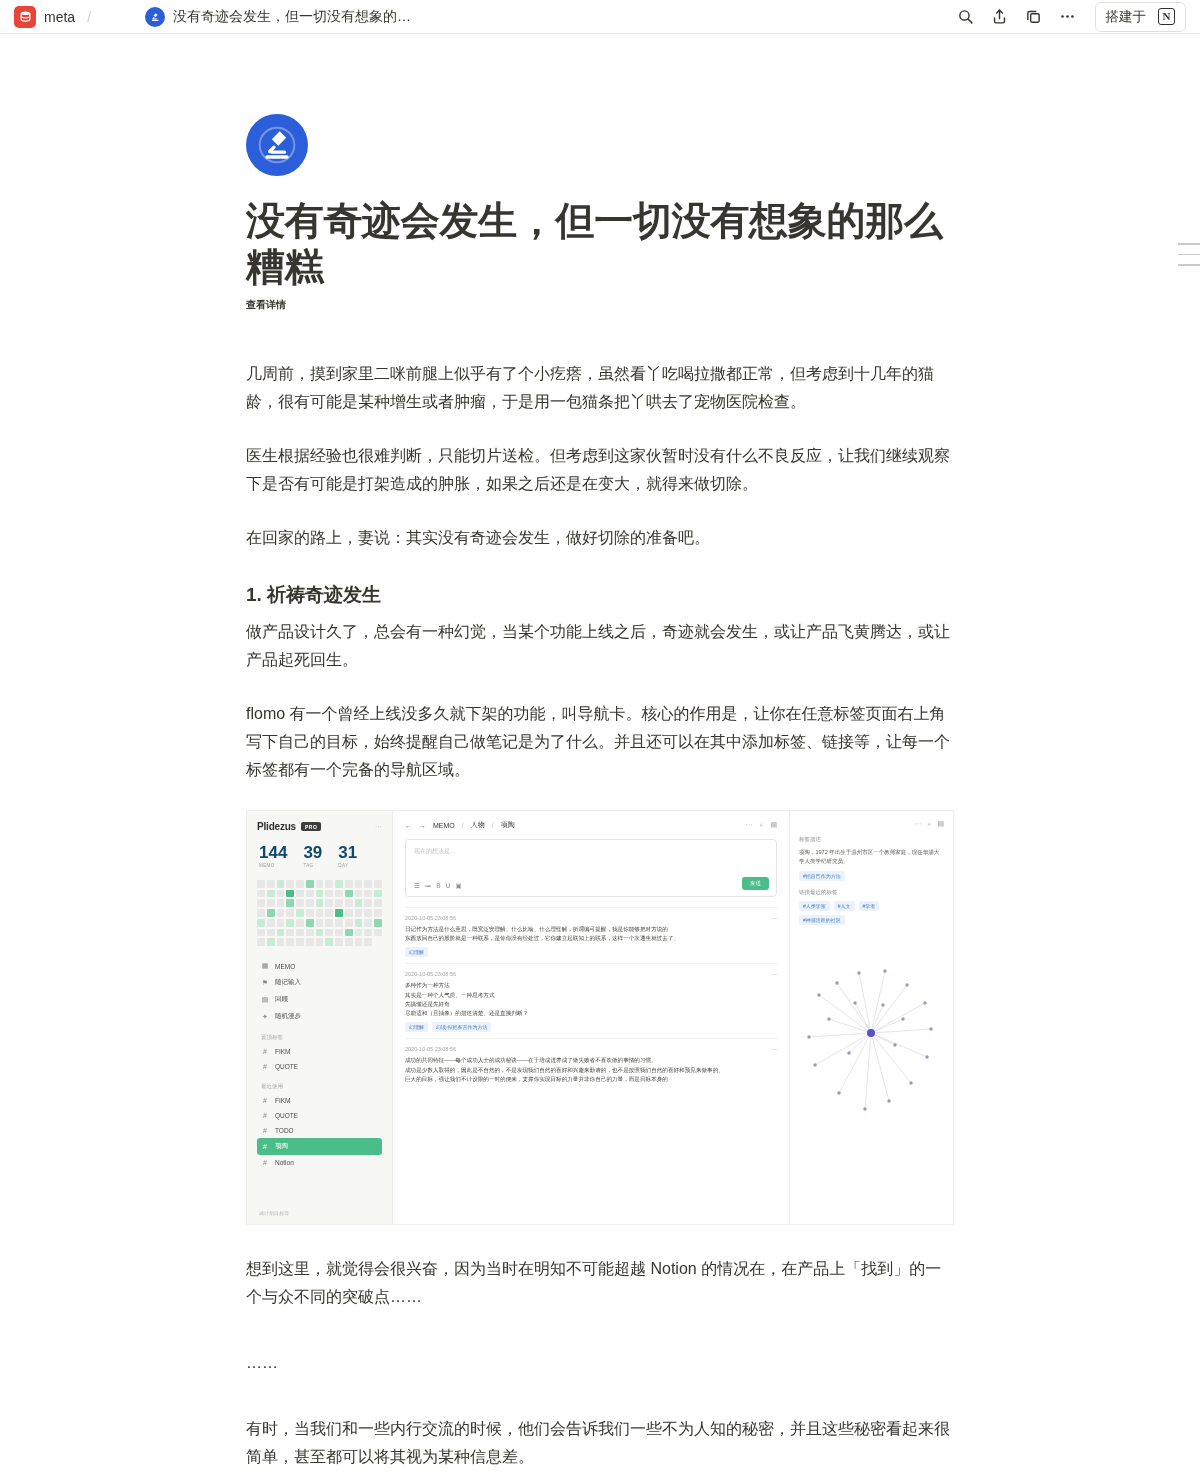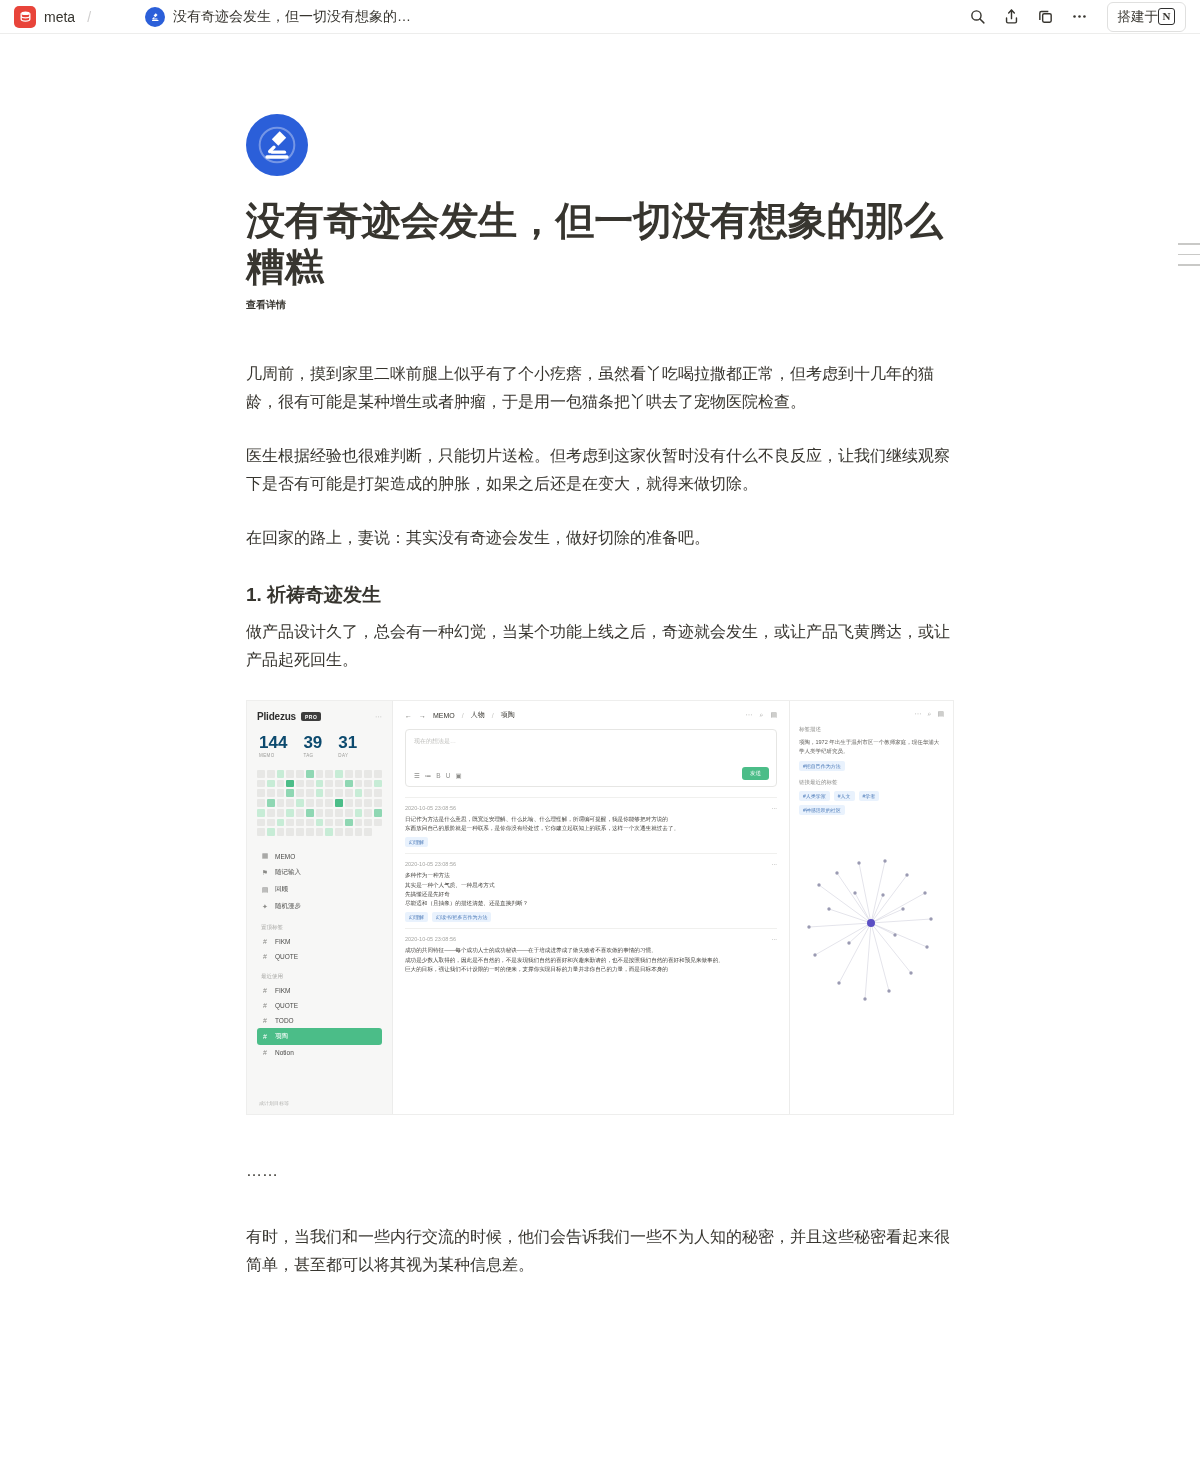--- a/index.html
+++ b/index.html
@@ -49,21 +49,21 @@
     width: 30px; height: 30px; border-radius: 5px;
     display: flex; align-items: center; justify-content: center;
     cursor: pointer; background: transparent; border: none;
   }
   .icon-btn svg { display: block; }
   .built-with {
     margin-left: 8px;
     height: 30px;
     border: 1px solid #e0e0df;
     border-radius: 6px;
-    display: flex; align-items: center; gap: 0;
+    display: flex; align-items: center; gap: 12px;
     padding: 0 10px;
     font-size: 13.5px;
     color: #37352f;
     cursor: pointer;
     background: #fff;
     white-space: nowrap;
   }
   .notion-n {
     width: 17px; height: 17px;
     border: 1.6px solid #2f2f2f; border-radius: 3px;
@@ -270,20 +270,21 @@
 
     <h1 class="title">没有奇迹会发生，但一切没有想象的那么糟糕</h1>
     <div class="subtitle">查看详情</div>
 
     <p class="para">几周前，摸到家里二咪前腿上似乎有了个小疙瘩，虽然看丫吃喝拉撒都正常，但考虑到十几年的猫龄，很有可能是某种增生或者肿瘤，于是用一包猫条把丫哄去了宠物医院检查。</p>
     <p class="para">医生根据经验也很难判断，只能切片送检。但考虑到这家伙暂时没有什么不良反应，让我们继续观察下是否有可能是打架造成的肿胀，如果之后还是在变大，就得来做切除。</p>
     <p class="para">在回家的路上，妻说：其实没有奇迹会发生，做好切除的准备吧。</p>
 
     <h2 class="h2">1. 祈祷奇迹发生</h2>
     <p class="para">做产品设计久了，总会有一种幻觉，当某个功能上线之后，奇迹就会发生，或让产品飞黄腾达，或让产品起死回生。</p>
+    <p class="para">flomo 有一个曾经上线没多久就下架的功能，叫导航卡。核心的作用是，让你在任意标签页面右上角写下自己的目标，始终提醒自己做笔记是为了什么。并且还可以在其中添加标签、链接等，让每一个标签都有一个完备的导航区域。</p>
 
     <div class="shot">
 
       <div class="shot-side">
         <div class="side-head">
           <span class="side-logo">Plidezus</span>
           <span class="pro-tag">PRO</span>
           <span class="side-dots">⋯</span>
         </div>
 
@@ -579,20 +580,21 @@
                 <circle cx="104" cy="86" r="1.7"></circle>
               <circle cx="56" cy="70" r="1.7"></circle>
                 <circle cx="84" cy="72" r="1.7"></circle>
             </g>
             <circle cx="72" cy="100" r="4" fill="#5b4fc4"></circle>
           </svg>
         </div>
       </div>
     </div>
 
+    <p class="para">想到这里，就觉得会很兴奋，因为当时在明知不可能超越 Notion 的情况在，在产品上「找到」的一个与众不同的突破点……</p>
     <div class="spacer-sm"></div>
     <p class="para">……</p>
     <div class="spacer-sm"></div>
     <p class="para">有时，当我们和一些内行交流的时候，他们会告诉我们一些不为人知的秘密，并且这些秘密看起来很简单，甚至都可以将其视为某种信息差。</p>
 
   </div>
 </div>
 
 <div class="edge-marks">
   <i></i>

